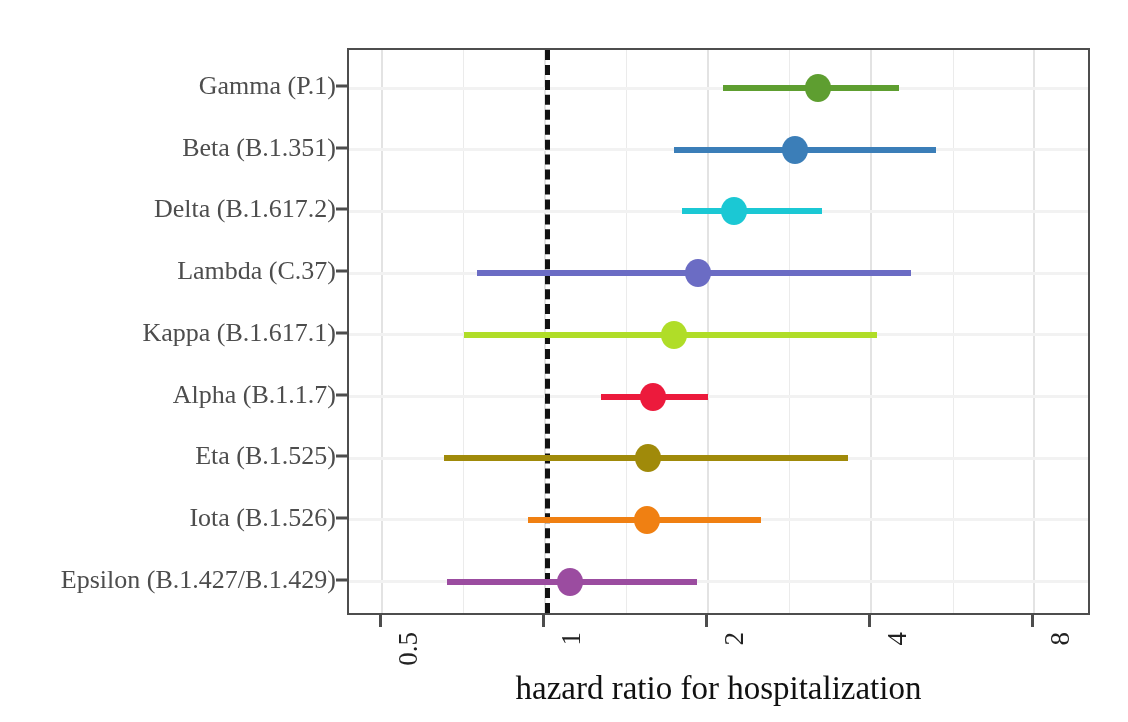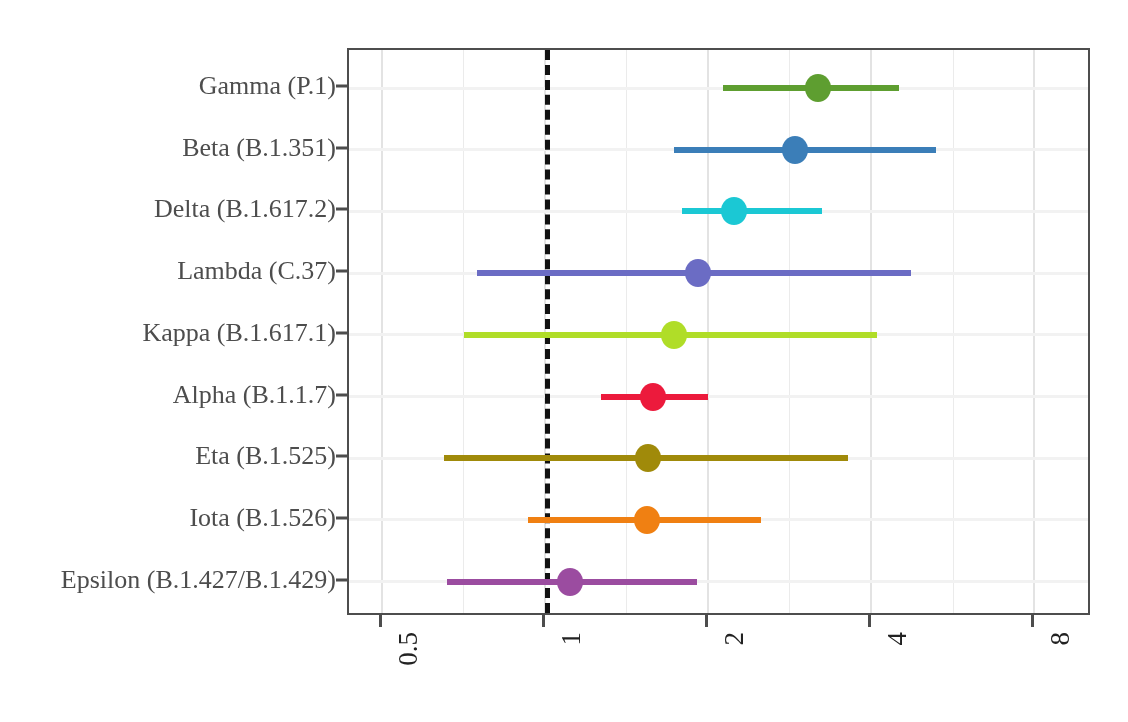--- a/index.html
+++ b/index.html
@@ -150,13 +150,14 @@
       <div class="xtick" style="left: 543px;"></div>
       <div class="xlab" style="left: 556px;">1</div>
       <div class="xtick" style="left: 706px;"></div>
       <div class="xlab" style="left: 719px;">2</div>
       <div class="xtick" style="left: 869px;"></div>
       <div class="xlab" style="left: 882px;">4</div>
       <div class="xtick" style="left: 1032px;"></div>
       <div class="xlab" style="left: 1045px;">8</div>
     </div>
 
+  <div id="axis-title">hazard ratio for hospitalization</div>
 </div>
 
 </body></html>

